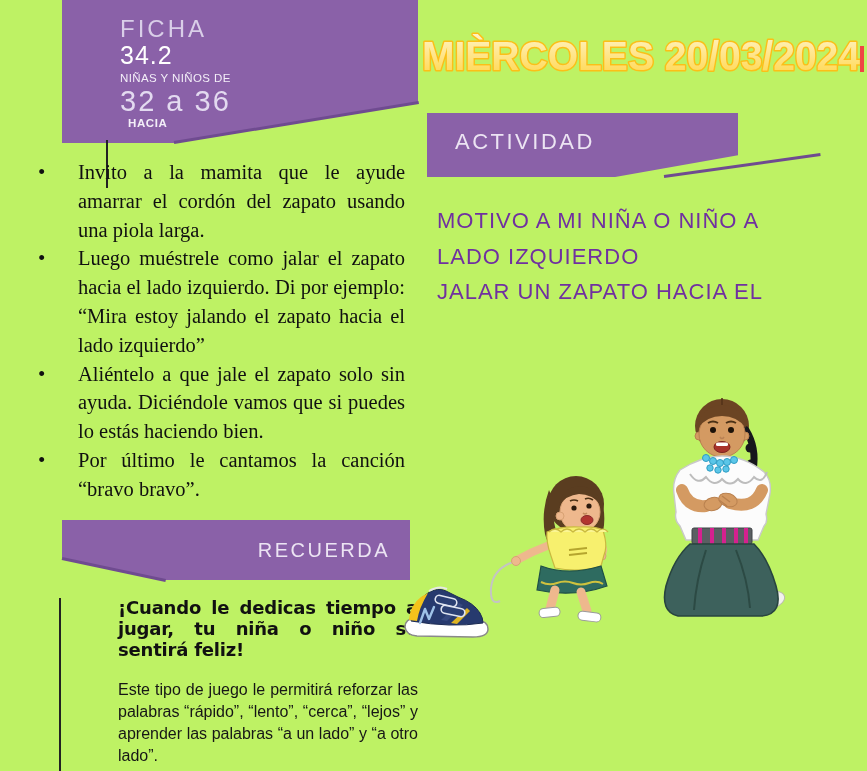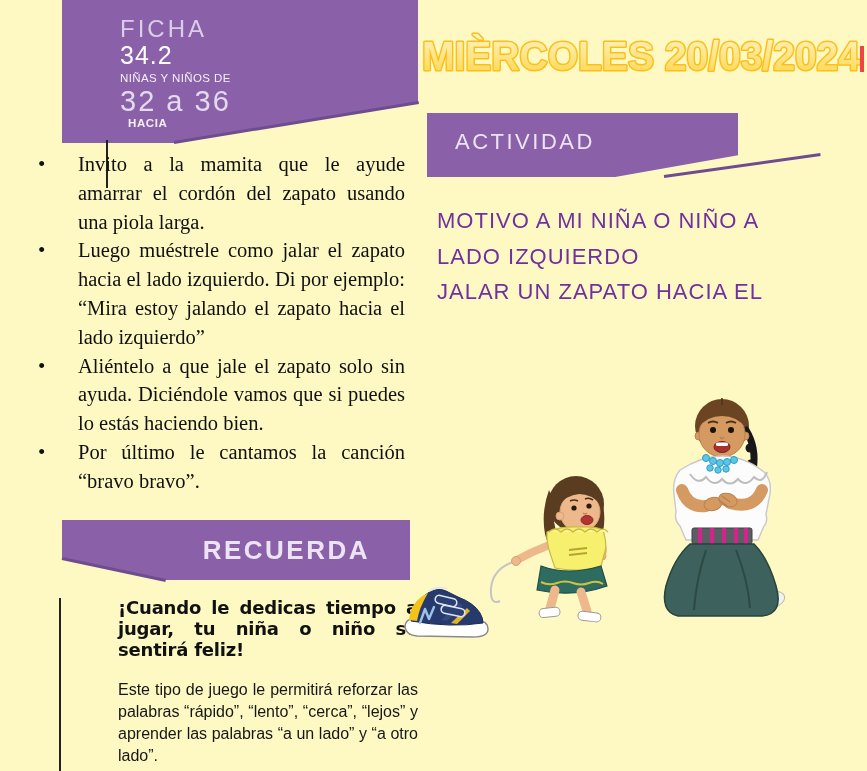--- a/index.html
+++ b/index.html
@@ -1,16 +1,16 @@
 <!DOCTYPE html>
 <html><head>
 <meta charset="utf-8">
 <style>
   html,body{margin:0;padding:0;background:#fff;}
-  .page{position:relative;width:867px;height:771px;background:#fef9c3;overflow:hidden;
+  .page{position:relative;width:867px;height:771px;background:#bef264;overflow:hidden;
         font-family:"Liberation Sans",sans-serif;}
 
   
   .banner{position:absolute;background:#8a61a8;color:#eae2f2;}
   .ficha-banner{left:62px;top:0;width:356px;height:143px;
         clip-path:polygon(0 0,100% 0,100% 72%,31.7% 100%,0 100%);padding:0;box-sizing:border-box;}
   .ficha-inner{padding:16px 0 0 58px;}
   .ficha-label{font-size:24px;letter-spacing:3px;color:#d9cee8;font-weight:400;line-height:26px;}
   .ficha-number{font-size:25px;font-weight:normal;color:#ffffff;line-height:26px;letter-spacing:1px;}
   .ficha-audience{font-size:11.5px;font-weight:normal;color:#f3eef8;letter-spacing:.4px;margin-top:4px;}
@@ -18,34 +18,34 @@
   .ficha-unit{font-size:11.5px;font-weight:bold;color:#f3eef8;letter-spacing:.6px;margin-left:8px;margin-top:1px;}
 
   .actividad-banner{left:427px;top:113px;width:311px;height:64px;
         clip-path:polygon(0 0,100% 0,100% 66%,60.5% 100%,0 100%);
         display:flex;align-items:center;}
   .actividad-banner .banner-text{padding-left:28px;padding-bottom:6px;font-size:22px;letter-spacing:2.5px;color:#ece4f3;}
 
   .recuerda-banner{left:62px;top:520px;width:348px;height:60px;
         clip-path:polygon(0 0,100% 0,100% 100%,29.6% 100%,0 63%);
         display:flex;align-items:center;justify-content:flex-end;}
-  .recuerda-banner .banner-text{padding-right:40px;font-size:26px;letter-spacing:2.5px;color:#ece4f3;font-weight:bold;}
+  .recuerda-banner .banner-text{padding-right:20px;font-size:20px;letter-spacing:2.5px;color:#ece4f3;}
 
   .diag-shadow{position:absolute;background:#6f4b90;height:3px;transform-origin:left center;}
   .diag-ficha{left:174px;top:141px;width:248px;transform:rotate(-9.3deg);}
   .diag-actividad{left:664px;top:175px;width:158px;transform:rotate(-8deg);}
   .diag-recuerda{left:62px;top:557px;width:106px;transform:rotate(12deg);}
 
   
   .date-art{position:absolute;left:420px;top:20px;width:447px;height:60px;}
   .date-art text{font-family:"Liberation Sans",sans-serif;font-weight:bold;
         stroke:#fbbf17;stroke-width:3px;paint-order:stroke;stroke-linejoin:round;}
 
   
-  .instructions{position:absolute;left:28px;top:150px;width:377px;margin:0;padding:0;list-style:none;
+  .instructions{position:absolute;left:28px;top:158px;width:377px;margin:0;padding:0;list-style:none;
         font-family:"Liberation Serif",serif;font-size:20.5px;line-height:28.8px;color:#101010;}
   .instructions li{position:relative;padding-left:50px;text-align:justify;}
   .instructions li::before{content:"\2022";position:absolute;left:10px;top:0;font-size:21px;}
 
   
   .activity-title{position:absolute;left:437px;top:203px;width:390px;
         font-size:22px;font-weight:normal;color:#7030a0;letter-spacing:1px;line-height:35.5px;}
 
   
   .highlight-text{position:absolute;left:118px;top:597px;width:300px;

